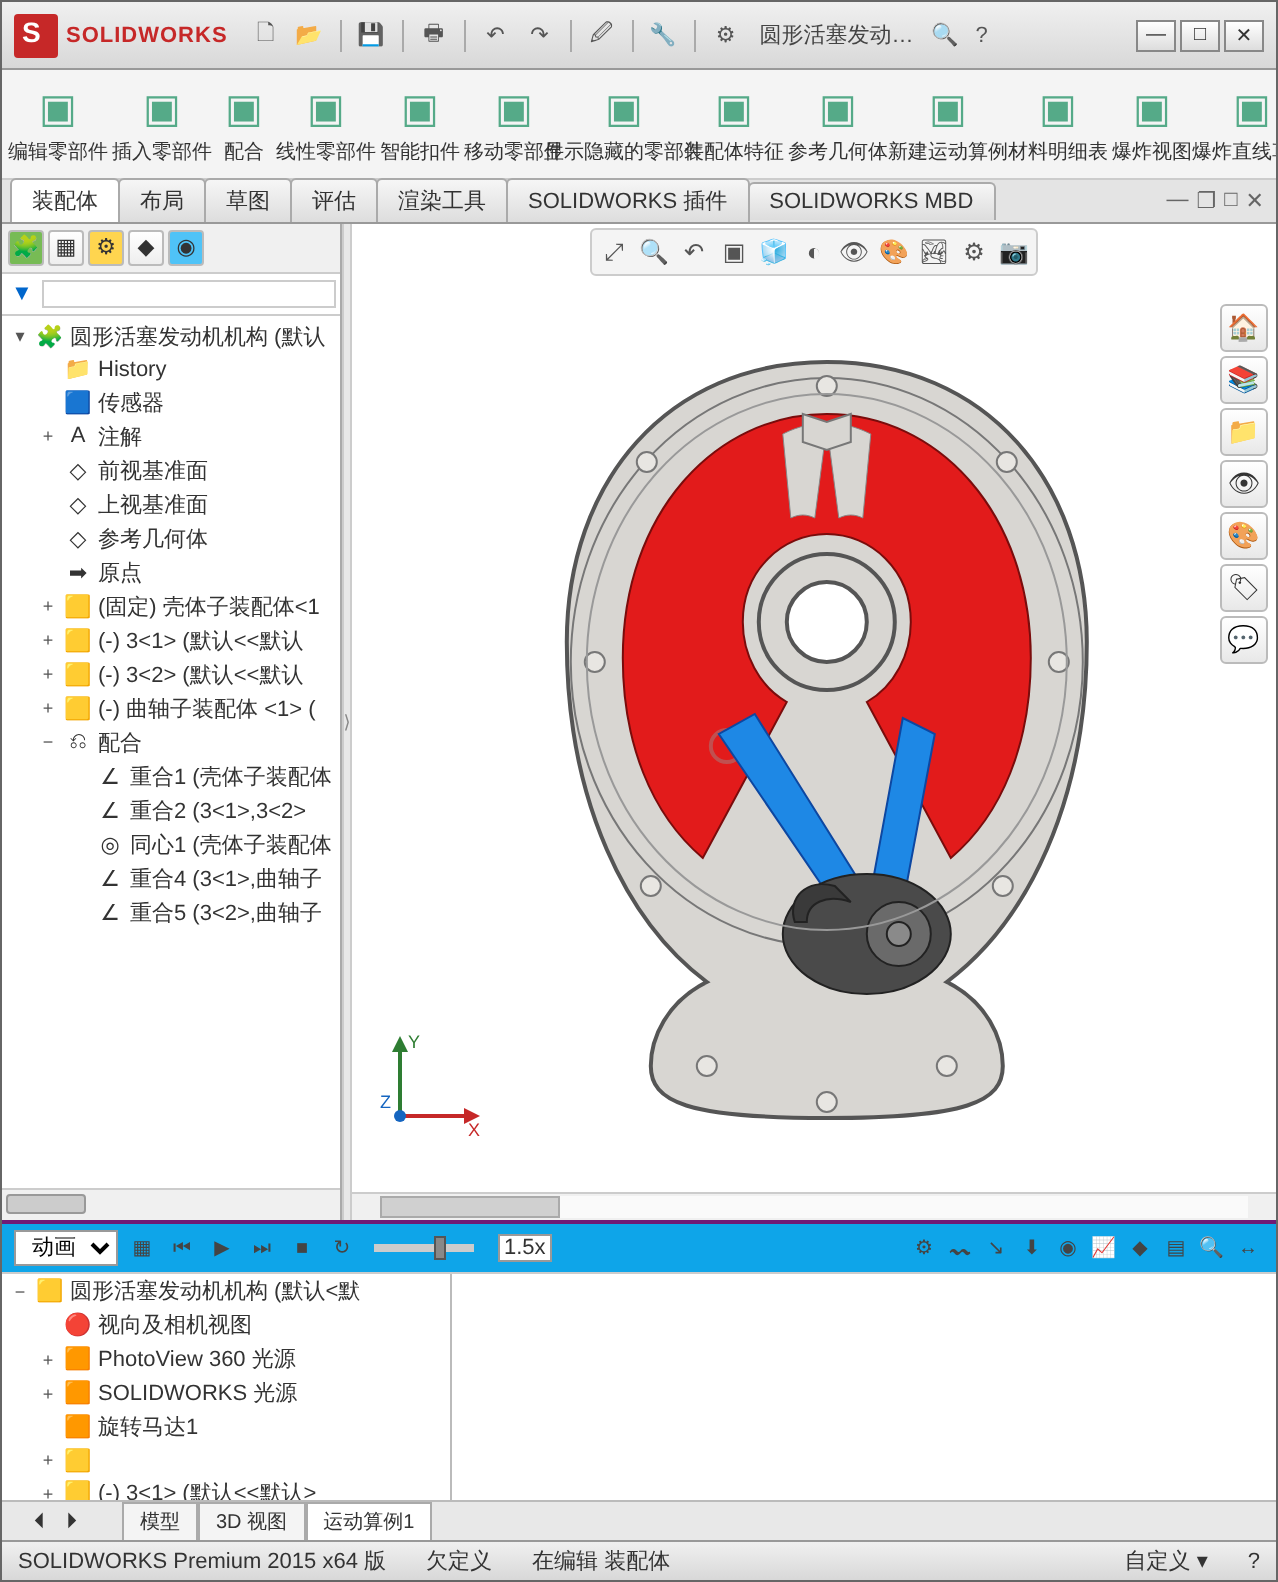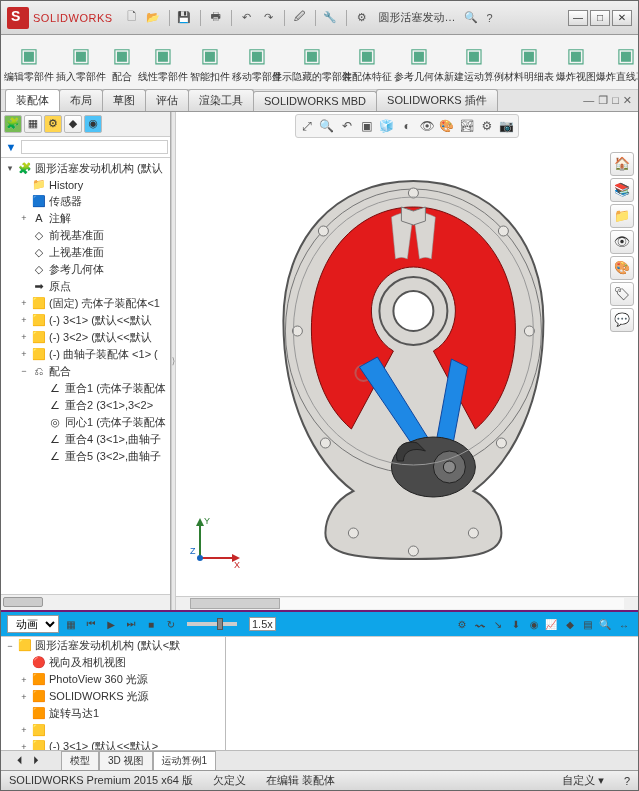--- a/index.html
+++ b/index.html
@@ -1,21 +1,21 @@
 <!DOCTYPE html>
 <html><head>
 <meta charset="utf-8">
 <style>
   * { box-sizing: border-box; margin: 0; padding: 0; font-family: "Microsoft YaHei", "SimSun", Arial, sans-serif; }
   body { width: 639px; height: 791px; background: #e8e8e8; position: relative; overflow: hidden; font-size: 11px; color: #333; }
   .win { position: absolute; inset: 0; border: 1px solid #666; background: #fff; display: flex; flex-direction: column; }
   .titlebar { height: 34px; background: linear-gradient(#f0f0f0,#d8d8d8); display: flex; align-items: center; padding: 0 6px; border-bottom: 1px solid #999; }
   .logo { width: 22px; height: 22px; background: #c62828; border-radius: 2px; margin-right: 4px; position: relative; }
   .logo:before { content:"S"; position:absolute; left:4px; top:1px; color:#fff; font-weight:bold; font-size:14px; }
-  .brand { font-weight: normal; color: #c62828; letter-spacing: 0.5px; font-size: 11px; margin-right: 10px; }
+  .brand { font-weight: bold; color: #c62828; letter-spacing: 0.5px; font-size: 11px; margin-right: 10px; }
   .qat { display:flex; align-items:center; gap:4px; }
   .qat-btn { width:18px; height:18px; display:flex; align-items:center; justify-content:center; color:#555; border-radius:2px; }
   .qat-sep { width:1px; height:16px; background:#aaa; margin:0 2px;}
   .title-doc { margin-left:8px; font-size:11px; color:#444; flex:0 0 auto; max-width:80px; white-space:nowrap; overflow:hidden; text-overflow:ellipsis;}
   .winbtns { margin-left:auto; display:flex; gap:2px;}
   .winbtn { width:20px; height:16px; border:1px solid #888; background:linear-gradient(#fff,#ddd); display:flex; align-items:center; justify-content:center; font-size:10px;}
   .ribbon { display:flex; padding:4px 2px; border-bottom:1px solid #ccc; background:#f4f4f4; gap:0; overflow:hidden;}
   .rbtn { display:flex; flex-direction:column; align-items:center; justify-content:flex-start; width:58px; padding:2px 1px; font-size:10px; text-align:center; line-height:1.15;}
   .rbtn .ricon { width:28px; height:28px; margin-bottom:2px; display:flex; align-items:center; justify-content:center; font-size:20px; color:#5a8; }
   .rbtn span { word-break:keep-all;}
@@ -165,22 +165,22 @@
         <span>爆炸直线草图</span>
       </div>
     </div>
 
  <div class="tabbar" id="tabbar">
       <div class="tab active">装配体</div>
       <div class="tab">布局</div>
       <div class="tab">草图</div>
       <div class="tab">评估</div>
       <div class="tab">渲染工具</div>
+      <div class="tab">SOLIDWORKS 插件</div>
       <div class="tab">SOLIDWORKS MBD</div>
-      <div class="tab">SOLIDWORKS 插件</div>
    <div class="wintools">
      <span>—</span>
      <span>❐</span>
      <span>□</span>
      <span>✕</span>
    </div>
  </div>
 
  <div class="main">
    <div class="feature-panel">

